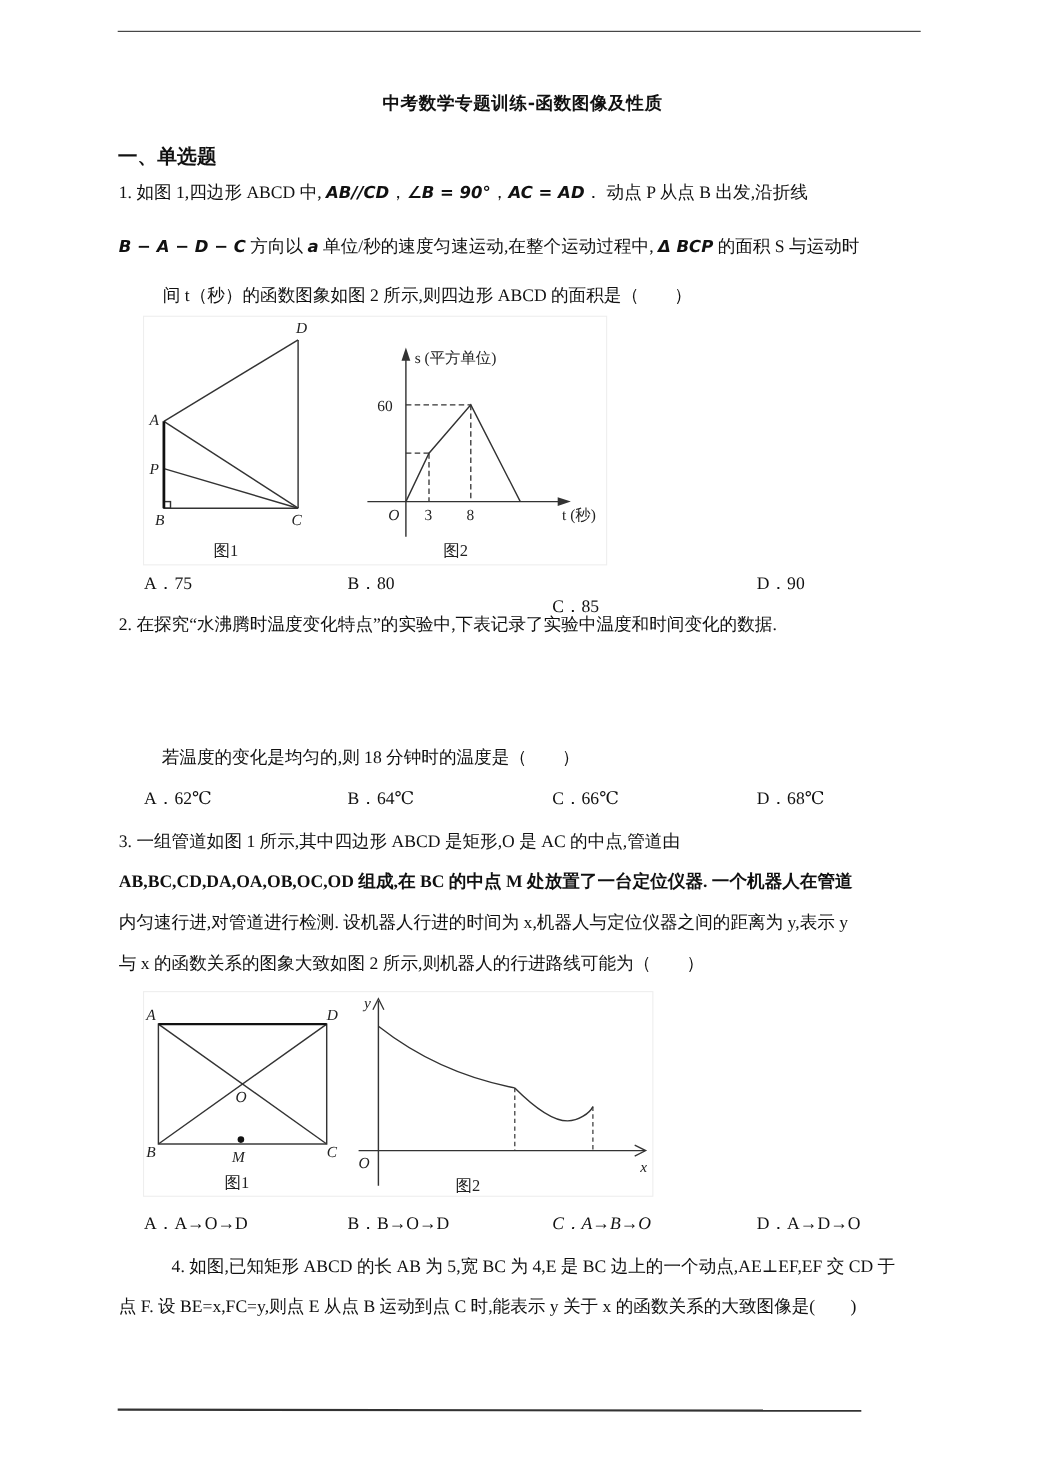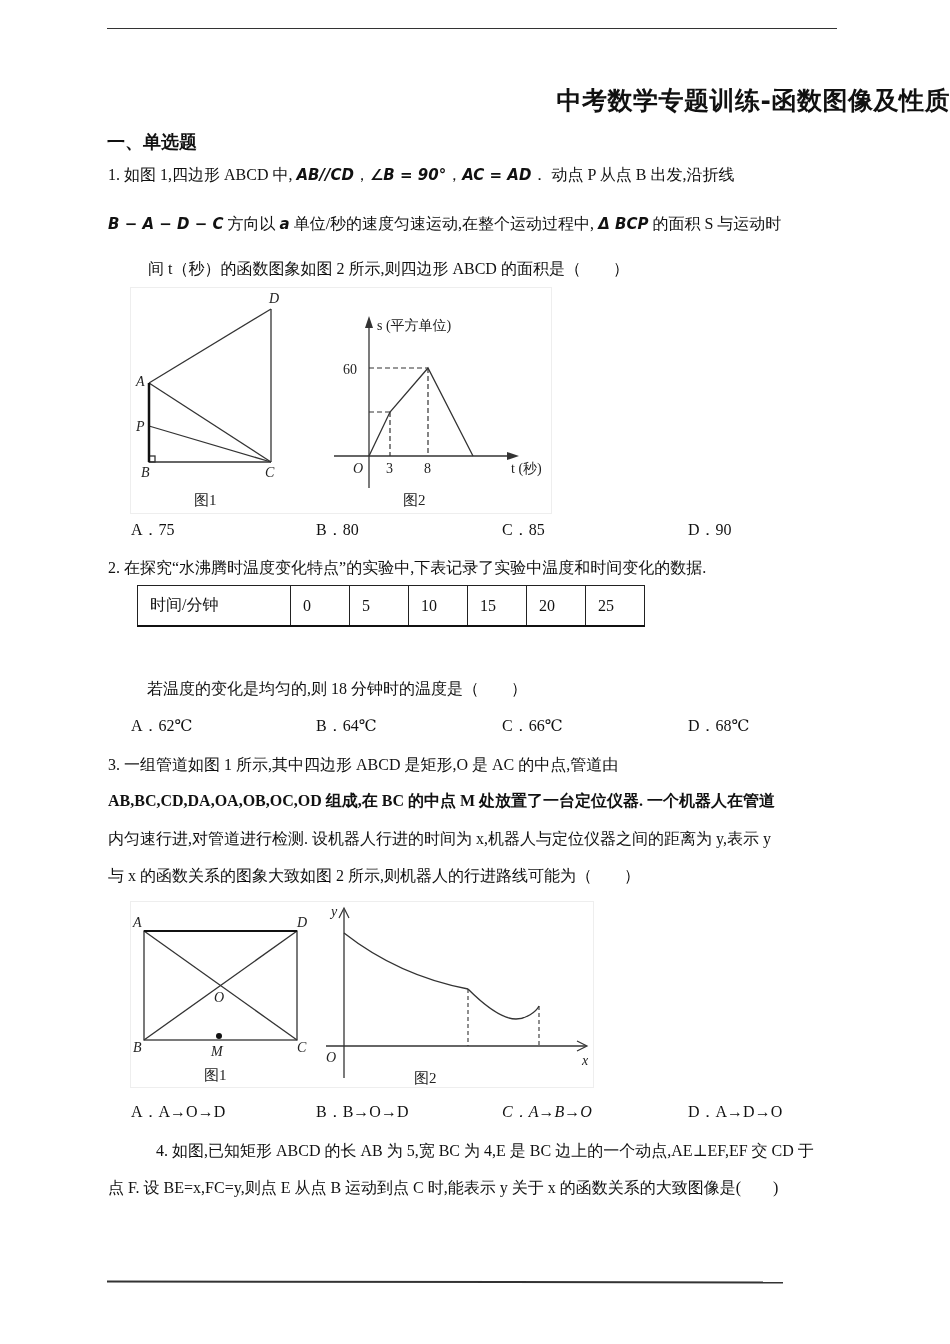--- a/index.html
+++ b/index.html
@@ -1,21 +1,21 @@
 <!DOCTYPE html>
 <html><head>
 <meta charset="utf-8">
 <style>
   html, body { margin: 0; padding: 0; background: #ffffff; }
   body { width: 950px; height: 1344px; position: relative; overflow: hidden;
          font-family: "Liberation Serif", "DejaVu Serif", serif; color: #111; }
   .top-rule { position: absolute; left: 107px; top: 28px; width: 730px; height: 1px; background: #333; }
   .bottom-rule { position: absolute; left: 107px; top: 1281px; width: 676px; height: 2px; background: #333; transform: rotate(0.08deg); }
-  .title { position: absolute; left: 0; width: 950px; top: 84px; text-align: right;
-           font-family: "DejaVu Sans", sans-serif; font-weight: bold; font-size: 25px; letter-spacing: 0.5px; }
+  .title { position: absolute; left: 0; width: 950px; top: 84px; text-align: center;
+           font-family: "DejaVu Sans", sans-serif; font-weight: bold; font-size: 16px; letter-spacing: 0.5px; }
   .section { position: absolute; left: 107px; top: 130px; font-family: "DejaVu Sans", sans-serif;
              font-weight: bold; font-size: 18px; }
   .line { position: absolute; left: 108px; font-size: 16px; white-space: nowrap; }
   .indent { left: 131px; }
   .math { font-family: "DejaVu Sans", sans-serif; font-style: italic; font-weight: bold; font-size: 15px; }
   .opts { position: absolute; left: 131px; width: 720px; font-size: 16px; }
   .opt { position: absolute; white-space: nowrap; }
   .fig { position: absolute; background: #fff; }
   table.data { position: absolute; left: 137px; top: 585px; border-collapse: collapse; font-size: 16px; }
   table.data td { border: 1.5px solid #222; height: 39px; padding: 0 12px; }
@@ -82,40 +82,31 @@
     <text x="255" y="185" font-size="14" fill="#222">3</text>
     <text x="293" y="185" font-size="14" fill="#222">8</text>
     <text x="380" y="185" font-size="14" fill="#222">t (秒)</text>
     <text x="272" y="217" font-size="15" fill="#222">图2</text>
   </svg>
 </div>
 
 <div class="opts" style="top:520px;">
   <span class="opt" style="left:0;">A．75</span>
   <span class="opt" style="left:185px;">B．80</span>
-  <span class="opt" style="left:371px;">C．85</span>
+  <span class="opt" style="left:371px;margin-top:21px;">C．85</span>
   <span class="opt" style="left:557px;">D．90</span>
 </div>
 
 <div class="line" style="top:558px;">
   <span>2.</span>
   <span>在探究“水沸腾时温度变化特点”的实验中,下表记录了实验中温度和时间变化的数据.</span>
 </div>
 
 <table class="data">
   <tbody>
-      <tr>
-    <td class="head">时间/分钟</td>
-    <td class="val">0</td>
-    <td class="val">5</td>
-    <td class="val">10</td>
-    <td class="val">15</td>
-    <td class="val">20</td>
-    <td class="val">25</td>
-  </tr>
 </tbody>
   </table>
 
 <div class="line indent" style="top:679px;margin-left:16px;">若温度的变化是均匀的,则 18 分钟时的温度是（　　）</div>
 
 <div class="opts" style="top:716px;">
   <span class="opt" style="left:0;">A．62℃</span>
   <span class="opt" style="left:185px;">B．64℃</span>
   <span class="opt" style="left:371px;">C．66℃</span>
   <span class="opt" style="left:557px;">D．68℃</span>

